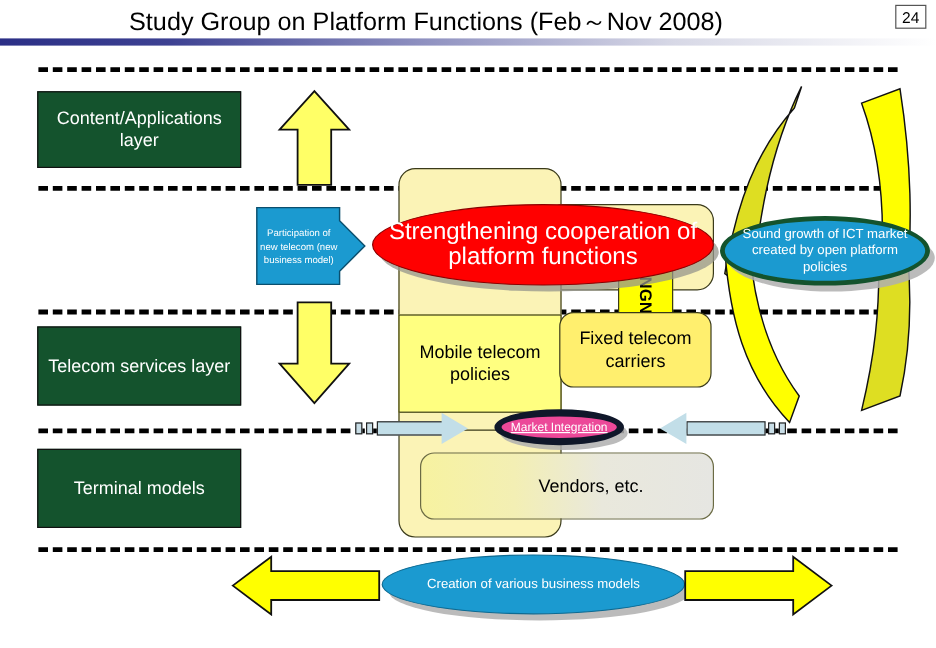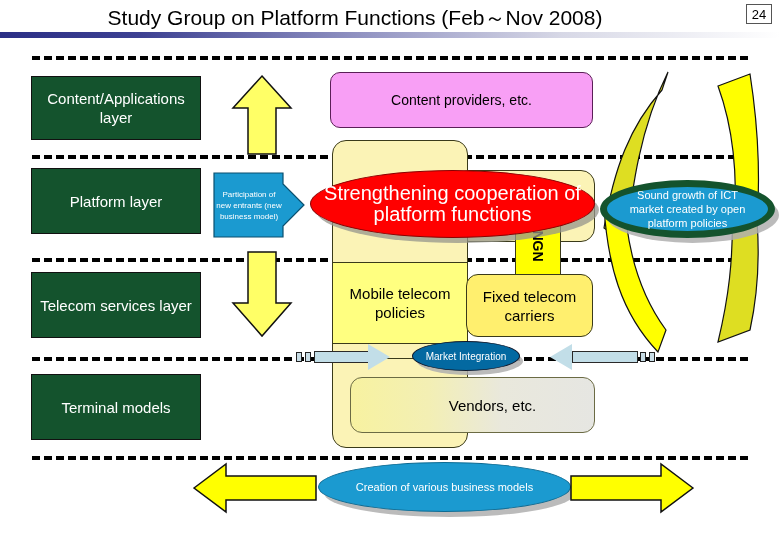--- a/index.html
+++ b/index.html
@@ -46,24 +46,24 @@
   #ngn-box{background:#ffff00;border:1px solid #3a3a1a;}
   #ngn-label{position:absolute;left:50%;top:50%;
       transform:translate(-50%,-50%) rotate(90deg);
       font-size:14px;font-weight:bold;color:#000;white-space:nowrap;}
 
   
   .ellipse{border-radius:50%;display:flex;align-items:center;justify-content:center;
       text-align:center;color:#fff;}
   #strengthening{background:#ff0000;border:1px solid #8a0000;font-size:20px;line-height:21px;
       box-shadow:5px 6px 0 -1px rgba(150,150,140,.75);}
-  #ict-growth{background:#1b9ad0;border:7px solid #14532d;font-size:11px;line-height:14px;
+  #ict-growth{background:#1b9ad0;border:4px solid #14532d;font-size:11px;line-height:14px;
       box-shadow:5px 6px 0 -1px rgba(175,175,175,.85);}
-  #market-integration{background:#0369a1;border:1px solid #0f172a;font-size:10px;
-      box-shadow:4px 5px 0 -1px rgba(175,175,175,.85);}
+  #market-integration{background:#ec4899;border:6px solid #0f172a;font-size:10px;
+      box-shadow:4px 5px 0 -1px rgba(175,175,175,.85);text-decoration:underline;}
   #business-models{background:#1b9ad0;border:1px solid #0d6a92;font-size:11px;
       box-shadow:5px 6px 0 -1px rgba(175,175,175,.85);}
 
   
   .barrow-shaft{background:#c2dee8;border:1px solid #2a2a2a;}
   .barrow-left{width:0;height:0;border-top:13px solid transparent;
       border-bottom:13px solid transparent;border-right:22px solid #c2dee8;}
   .barrow-right{width:0;height:0;border-top:13px solid transparent;
       border-bottom:13px solid transparent;border-left:22px solid #c2dee8;}
   .tickmark{background:#c8dde6;border:1px solid #222;}
@@ -81,23 +81,20 @@
 
   <div class="abs dashrow" style="top:56px;"></div>
   <div class="abs dashrow" style="top:155px;"></div>
   <div class="abs dashrow" style="top:258px;"></div>
   <div class="abs dashrow" style="top:357px;"></div>
   <div class="abs dashrow" style="top:456px;"></div>
 
   <div class="abs layerbox" style="top:76px;height:64px;">
     <span>Content/Applications layer</span>
   </div>
-  <div class="abs layerbox" style="top:168px;height:66px;">
-    <span>Platform layer</span>
-  </div>
   <div class="abs layerbox" style="top:272px;height:66px;">
     <span>Telecom services layer</span>
   </div>
   <div class="abs layerbox" style="top:374px;height:66px;">
     <span>Terminal models</span>
   </div>
 
   <svg class="abs" style="left:600px;top:68px;width:180px;height:290px;" width="180" height="290" viewBox="0 0 180 290">
 
     <path d="M62 22 L68 4 C40 60 32 120 26 175 L4 160 C14 100 30 58 62 22 Z" fill="#dede22" stroke="#111" stroke-width="1.2"></path>
@@ -107,60 +104,57 @@
     <path d="M24 126 L4 140 C8 196 20 244 58 284 L66 262 C38 224 26 176 24 126 Z" fill="#ffff00" stroke="#111" stroke-width="1.2"></path>
 
     <path d="M154 124 L132 136 C134 192 128 232 118 274 L150 262 C160 216 160 168 154 124 Z" fill="#dede22" stroke="#111" stroke-width="1.2"></path>
   </svg>
 
   <div class="abs palecol round-t" style="left:332px;top:140px;width:136px;height:60px;"></div>
   <div class="abs palecol round-all" style="left:455px;top:170px;width:140px;height:72px;"></div>
   <div class="abs palecol" style="left:332px;top:196px;width:136px;height:165px;"></div>
   <div class="abs palecol round-b" style="left:332px;top:358px;width:136px;height:90px;"></div>
 
-  <div class="abs rbox" id="content-providers" style="left:330px;top:72px;width:263px;height:56px;">
-    <span>Content providers, etc.</span>
-  </div>
 
   <div class="abs" style="left:231px;top:75px;width:62px;height:80px;">
     <svg width="62" height="80" viewBox="0 0 62 80">
       <path d="M31 1 L60 33 L45 33 L45 79 L17 79 L17 33 L2 33 Z" fill="#ffff66" stroke="#111" stroke-width="1.5"></path>
     </svg>
   </div>
   <div class="abs" style="left:231px;top:251px;width:62px;height:86px;">
     <svg width="62" height="86" viewBox="0 0 62 86">
       <path d="M17 1 L45 1 L45 52 L60 52 L31 85 L2 52 L17 52 Z" fill="#ffff66" stroke="#111" stroke-width="1.5"></path>
     </svg>
   </div>
 
   <div class="abs" style="left:213px;top:172px;width:92px;height:66px;">
     <svg width="92" height="66" viewBox="0 0 92 66" style="position:absolute;left:0;top:0;">
       <path d="M1 1 L70 1 L70 12 L91 33 L70 54 L70 65 L1 65 Z" fill="#1b9ad0" stroke="#0b4f6e" stroke-width="1.2"></path>
     </svg>
     <div style="position:absolute;left:2px;top:0;width:68px;height:66px;display:flex;
                 align-items:center;justify-content:center;text-align:center;color:#fff;
-                font-size:8px;line-height:11px;">Participation of new entrants (new business model)</div>
+                font-size:8px;line-height:11px;">Participation of new telecom (new business model)</div>
   </div>
 
   <div class="abs" id="ngn-box" style="left:515px;top:215px;width:46px;height:62px;">
     <div id="ngn-label">NGN</div>
   </div>
 
   <div class="abs ellipse" id="strengthening" style="left:310px;top:170px;width:285px;height:68px;">
     <span>Strengthening cooperation of platform functions</span>
   </div>
 
   <div class="abs ellipse" id="ict-growth" style="left:600px;top:180px;width:175px;height:58px;">
     <span style="padding:0 14px;">Sound growth of ICT market created by open platform policies</span>
   </div>
 
   <div class="abs rbox" id="mobile-carriers" style="left:332px;top:262px;width:136px;height:82px;">
     <span>Mobile telecom policies</span>
   </div>
-  <div class="abs rbox" id="fixed-carriers" style="left:466px;top:274px;width:127px;height:63px;">
+  <div class="abs rbox" id="fixed-carriers" style="left:466px;top:260px;width:127px;height:63px;">
     <span>Fixed telecom carriers</span>
   </div>
 
   <div class="abs tickmark" style="left:296px;top:352px;width:6px;height:10px;"></div>
   <div class="abs tickmark" style="left:305px;top:352px;width:6px;height:10px;"></div>
   <div class="abs barrow-shaft" style="left:314px;top:351px;width:56px;height:12px;"></div>
   <div class="abs barrow-right" style="left:368px;top:344px;"></div>
 
   <div class="abs tickmark" style="left:640px;top:352px;width:6px;height:10px;"></div>
   <div class="abs tickmark" style="left:649px;top:352px;width:6px;height:10px;"></div>

